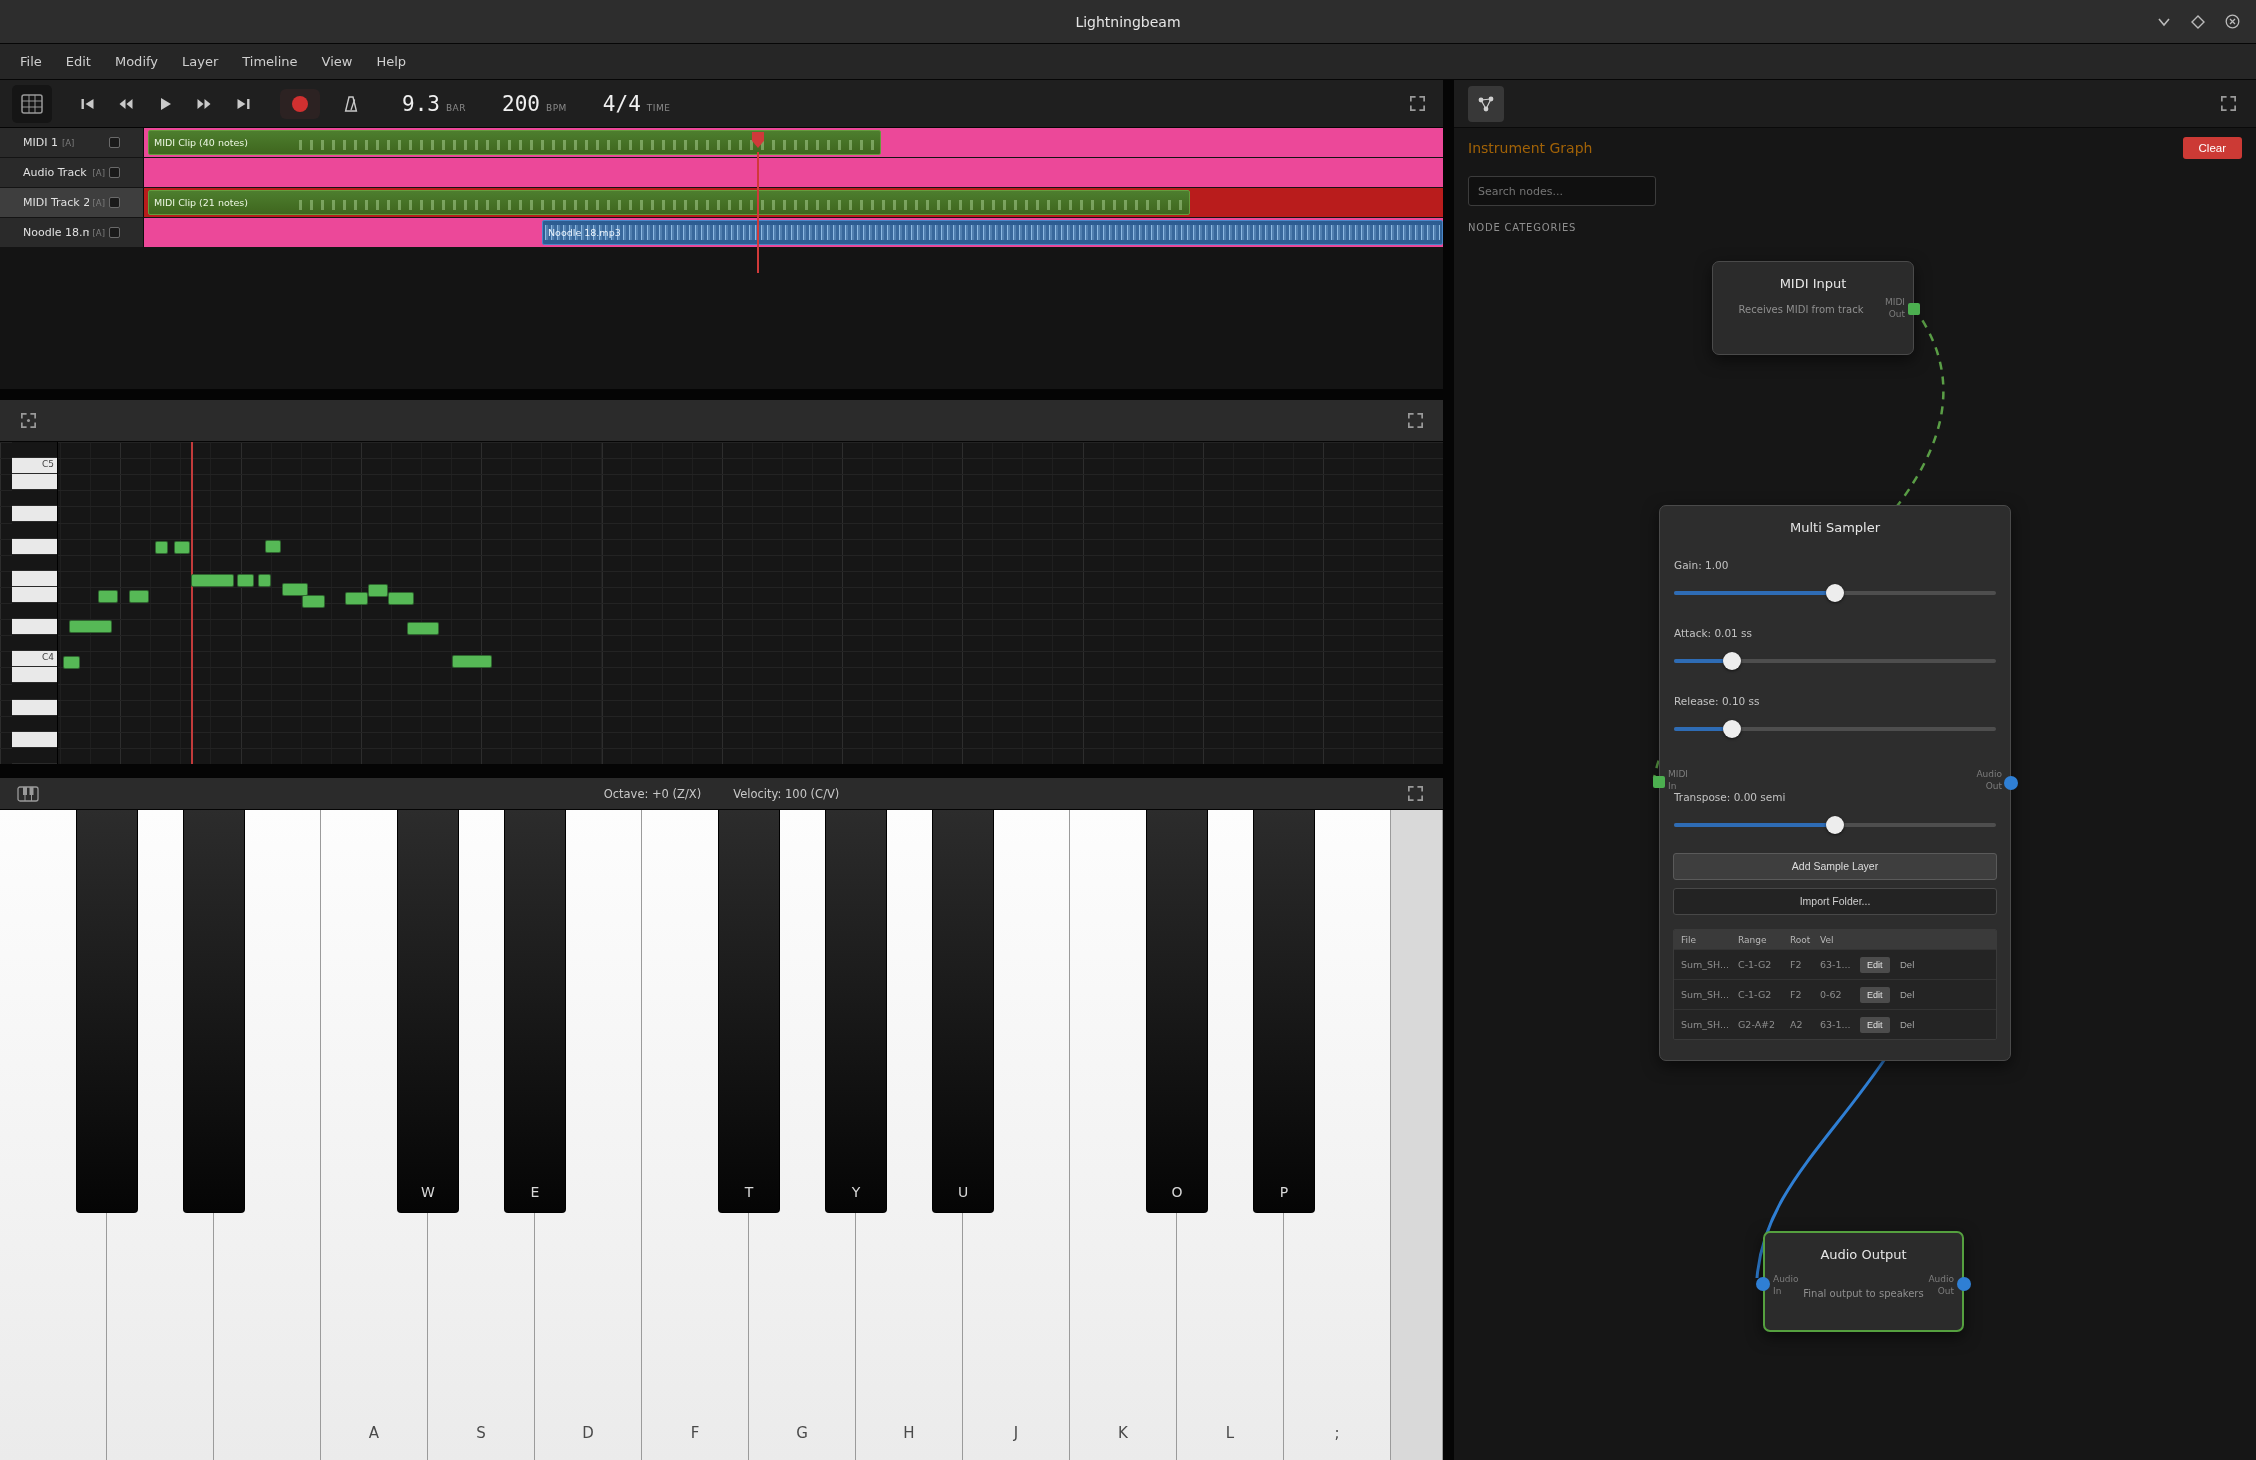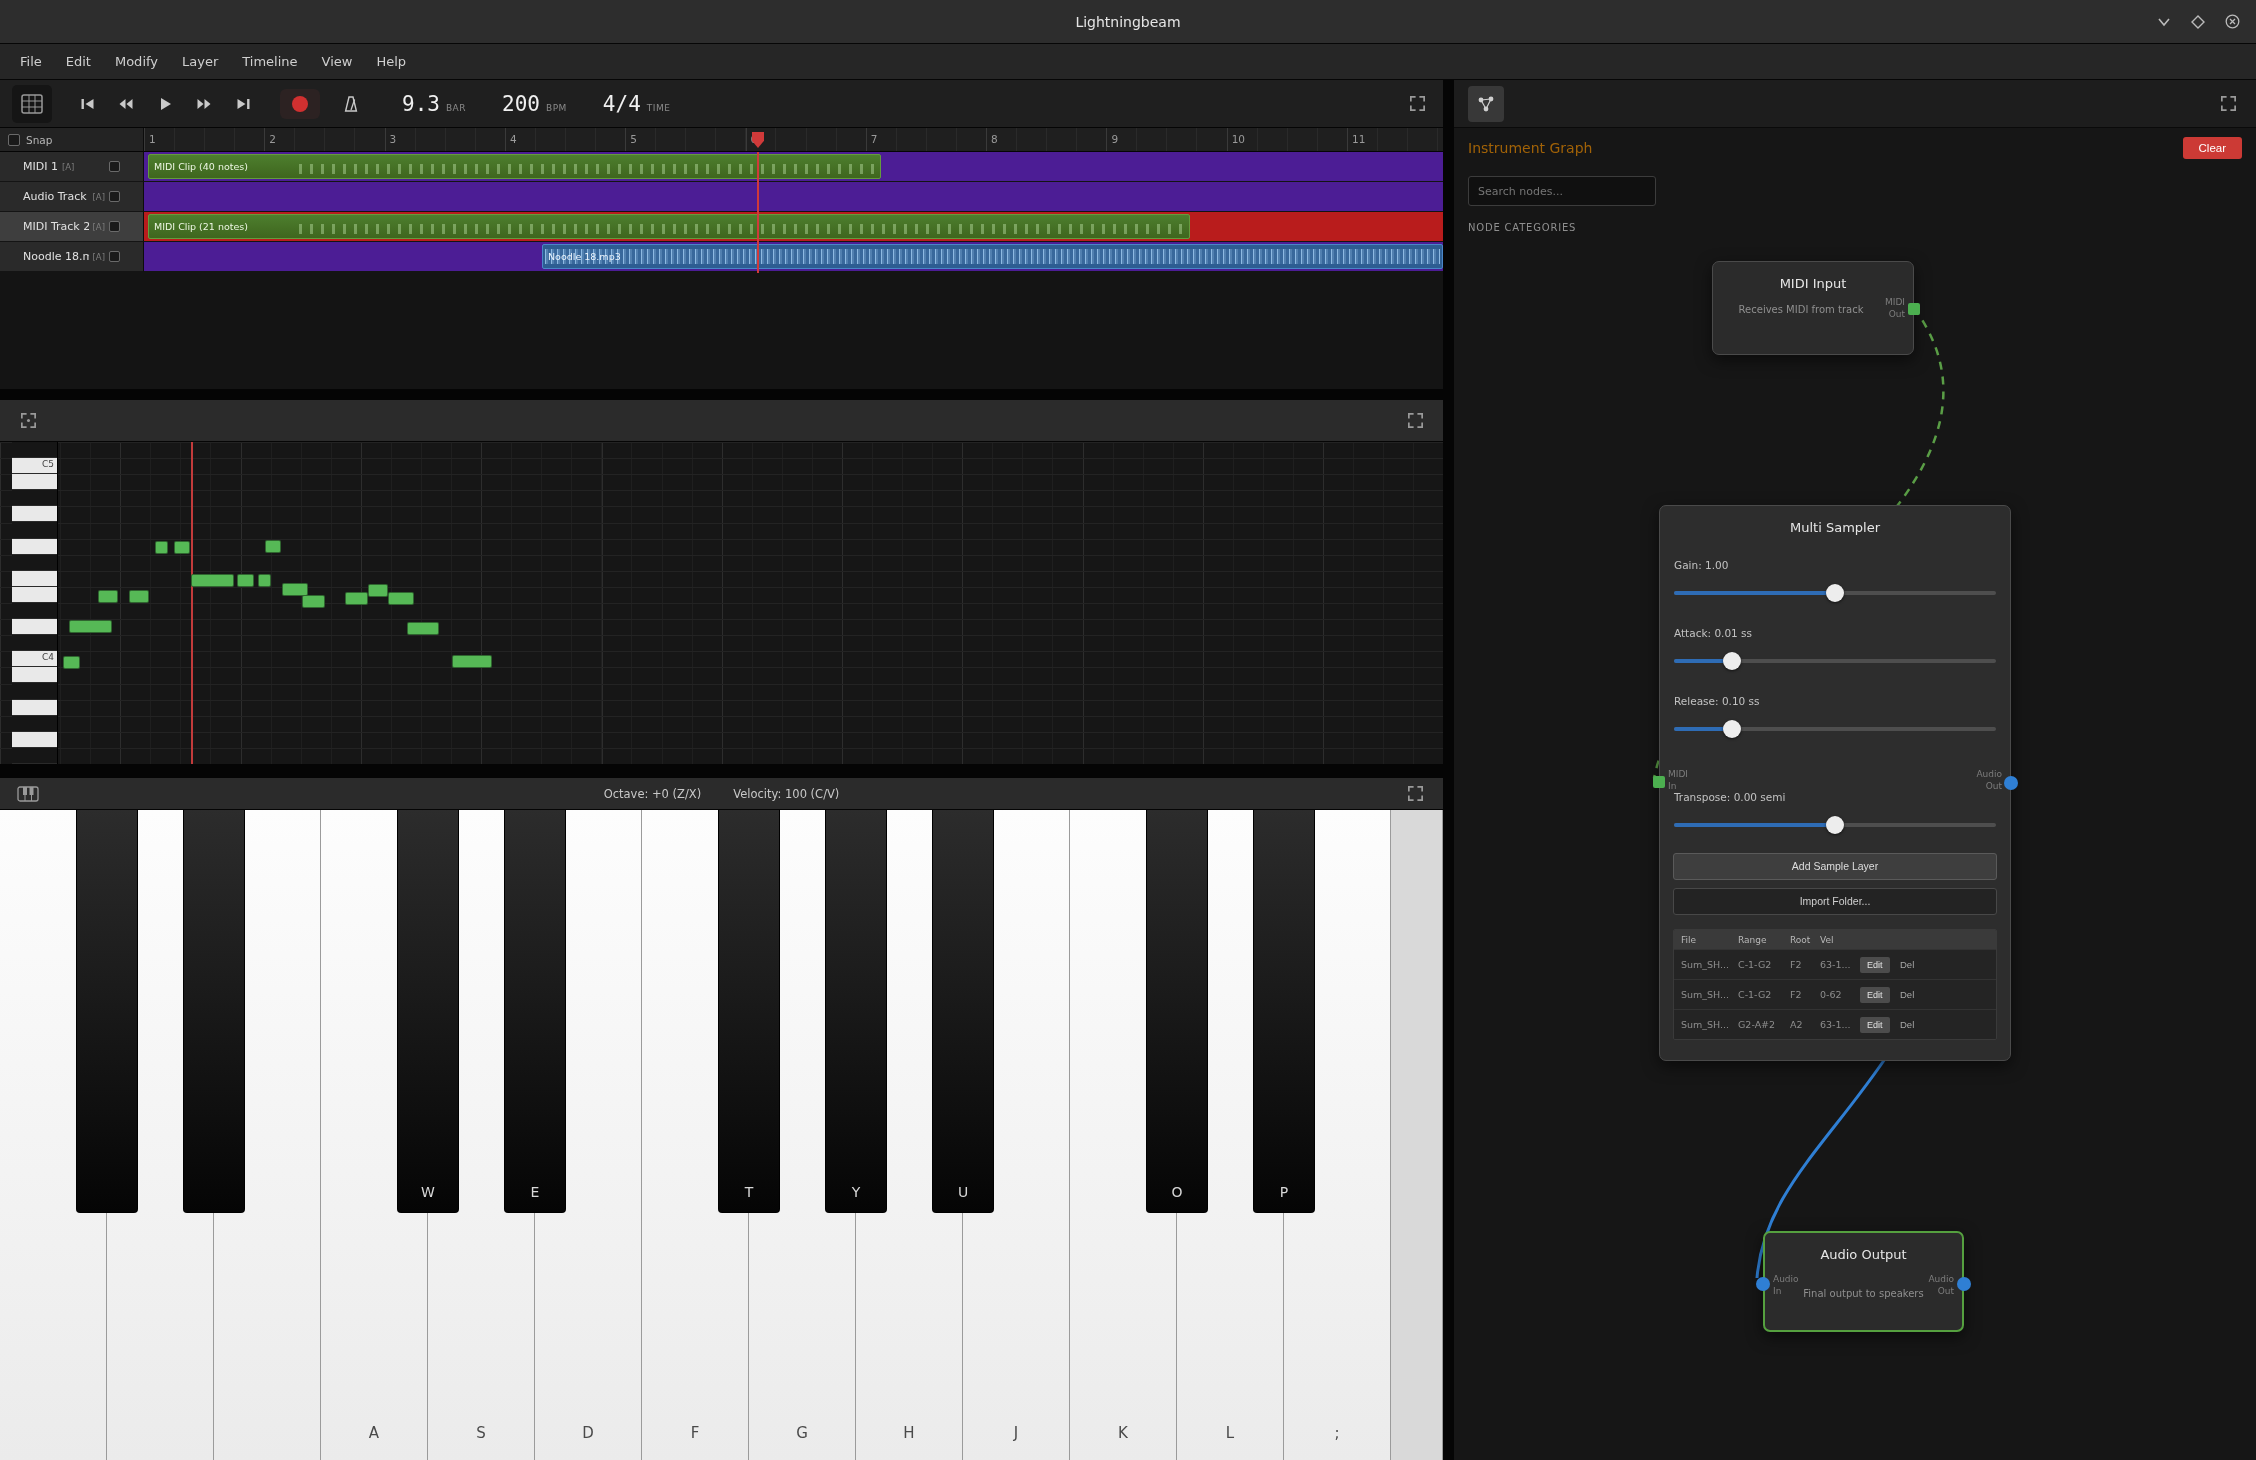--- a/index.html
+++ b/index.html
@@ -48,21 +48,21 @@
  background-image:repeating-linear-gradient(90deg,#3a3a3a 0 1px,transparent 1px 120.3px),
                   repeating-linear-gradient(90deg,#2a2a2a 0 1px,transparent 1px 30.07px)}
 .ruler-num{position:absolute;top:5px;font-size:10.5px;color:#9a9a9a}
 .track-rows{height:120px}
 .track-row{display:flex;height:30px}
 .track-head{width:144px;background:#2a2a2a;border-right:1px solid #0c0c0c;border-bottom:1px solid #141414;display:flex;align-items:center;padding:0 23px;gap:4px}
 .track-row.selected .track-head{background:#3e3e3e}
 .track-name{font-size:11px;color:#e0e0e0;white-space:nowrap;overflow:hidden}
 .track-suffix{font-size:8.5px;color:#7d7d7d}
 .track-head .checkbox{margin-left:auto;width:11px;height:11px}
-.track-lane{flex:1;position:relative;background:#4c1d95;border-bottom:1px solid #141414}
+.track-lane{flex:1;position:relative;background:#ec4899;border-bottom:1px solid #141414}
 .track-row.selected .track-lane{background:#b91c1c}
 .clip{position:absolute;top:2px;bottom:2px;border-radius:2px;overflow:hidden}
 .clip.midi{background:linear-gradient(#4d7e2e,#3f661e);border:1px solid #649c3d}
 .clip.midi::after{content:"";position:absolute;left:150px;right:6px;top:38%;height:46%;
  background:repeating-linear-gradient(90deg,rgba(220,255,200,.35) 0 3px,transparent 3px 11px)}
 .clip.audio{background:#2d5d92;border:1px solid #4a86c8}
 .clip .wave{position:absolute;left:2px;right:2px;top:18%;bottom:18%;
  background:repeating-linear-gradient(90deg,#8db9e2 0 1px,rgba(141,185,226,.38) 1px 3px,rgba(141,185,226,.12) 3px 6px)}
 .clip-label{position:relative;z-index:2;font-size:9.5px;color:#ecf6e2;padding:2px 5px;display:inline-block;white-space:nowrap}
 .clip.audio .clip-label{color:#eaf3fc}
@@ -243,39 +243,20 @@
       </div>
       <div class="spacer"></div>
       <div class="expand-btn">
         <svg width="19" height="19" viewBox="0 0 20 20">
             <path d="M3 8V3h5M12 3h5v5M17 12v5h-5M8 17H3v-5" stroke="#9a9a9a" stroke-width="1.8" fill="none"></path>
           </svg>
       </div>
     </div>
 
     <div class="timeline">
-      <div class="tl-header">
-        <div class="tl-snaphead">
-          <span class="checkbox"></span>
-          <span>Snap</span>
-        </div>
-        <div class="ruler">
-            <span class="ruler-num" style="left: 5px;">1</span>
-            <span class="ruler-num" style="left: 125.3px;">2</span>
-            <span class="ruler-num" style="left: 245.6px;">3</span>
-            <span class="ruler-num" style="left: 365.9px;">4</span>
-            <span class="ruler-num" style="left: 486.2px;">5</span>
-            <span class="ruler-num" style="left: 606.5px;">6</span>
-            <span class="ruler-num" style="left: 726.8px;">7</span>
-            <span class="ruler-num" style="left: 847.1px;">8</span>
-            <span class="ruler-num" style="left: 967.4px;">9</span>
-            <span class="ruler-num" style="left: 1087.7px;">10</span>
-            <span class="ruler-num" style="left: 1208px;">11</span>
-          </div>
-      </div>
       <div class="track-rows">
           <div class="track-row">
             <div class="track-head">
               <span class="track-name">MIDI 1</span>
               <span class="track-suffix">[A]</span>
               <span class="checkbox"></span>
             </div>
             <div class="track-lane">
               <div class="clip midi" style="left: 4px; width: 733px;"><span class="clip-label">MIDI Clip (40 notes)</span></div>
             </div>

